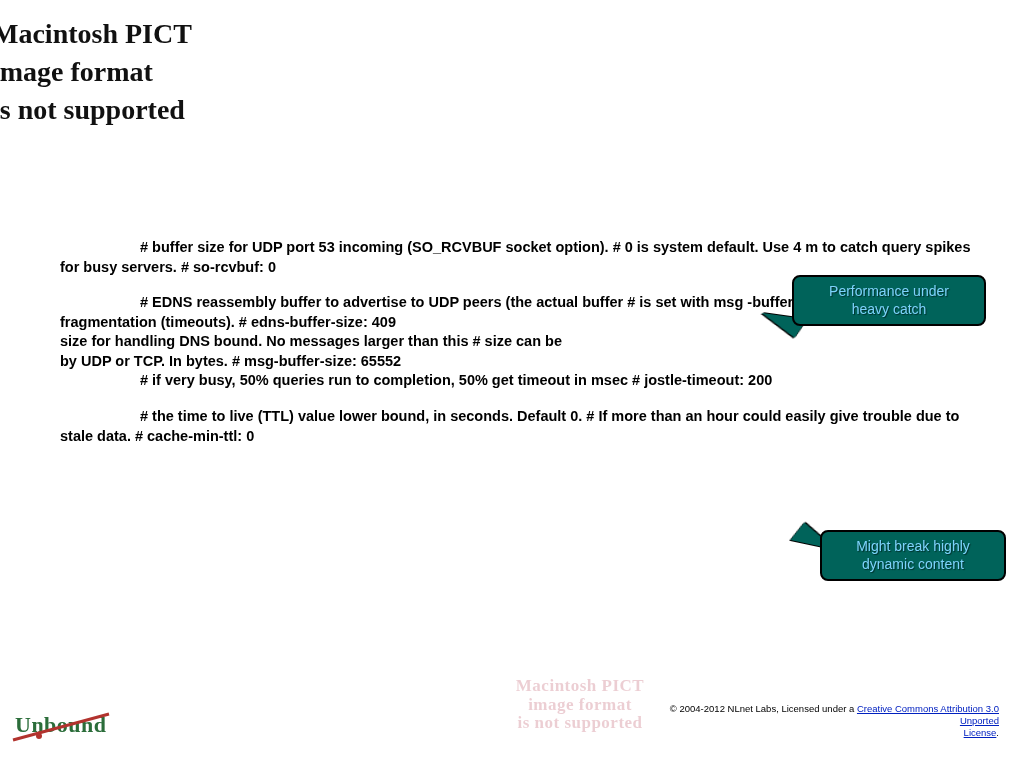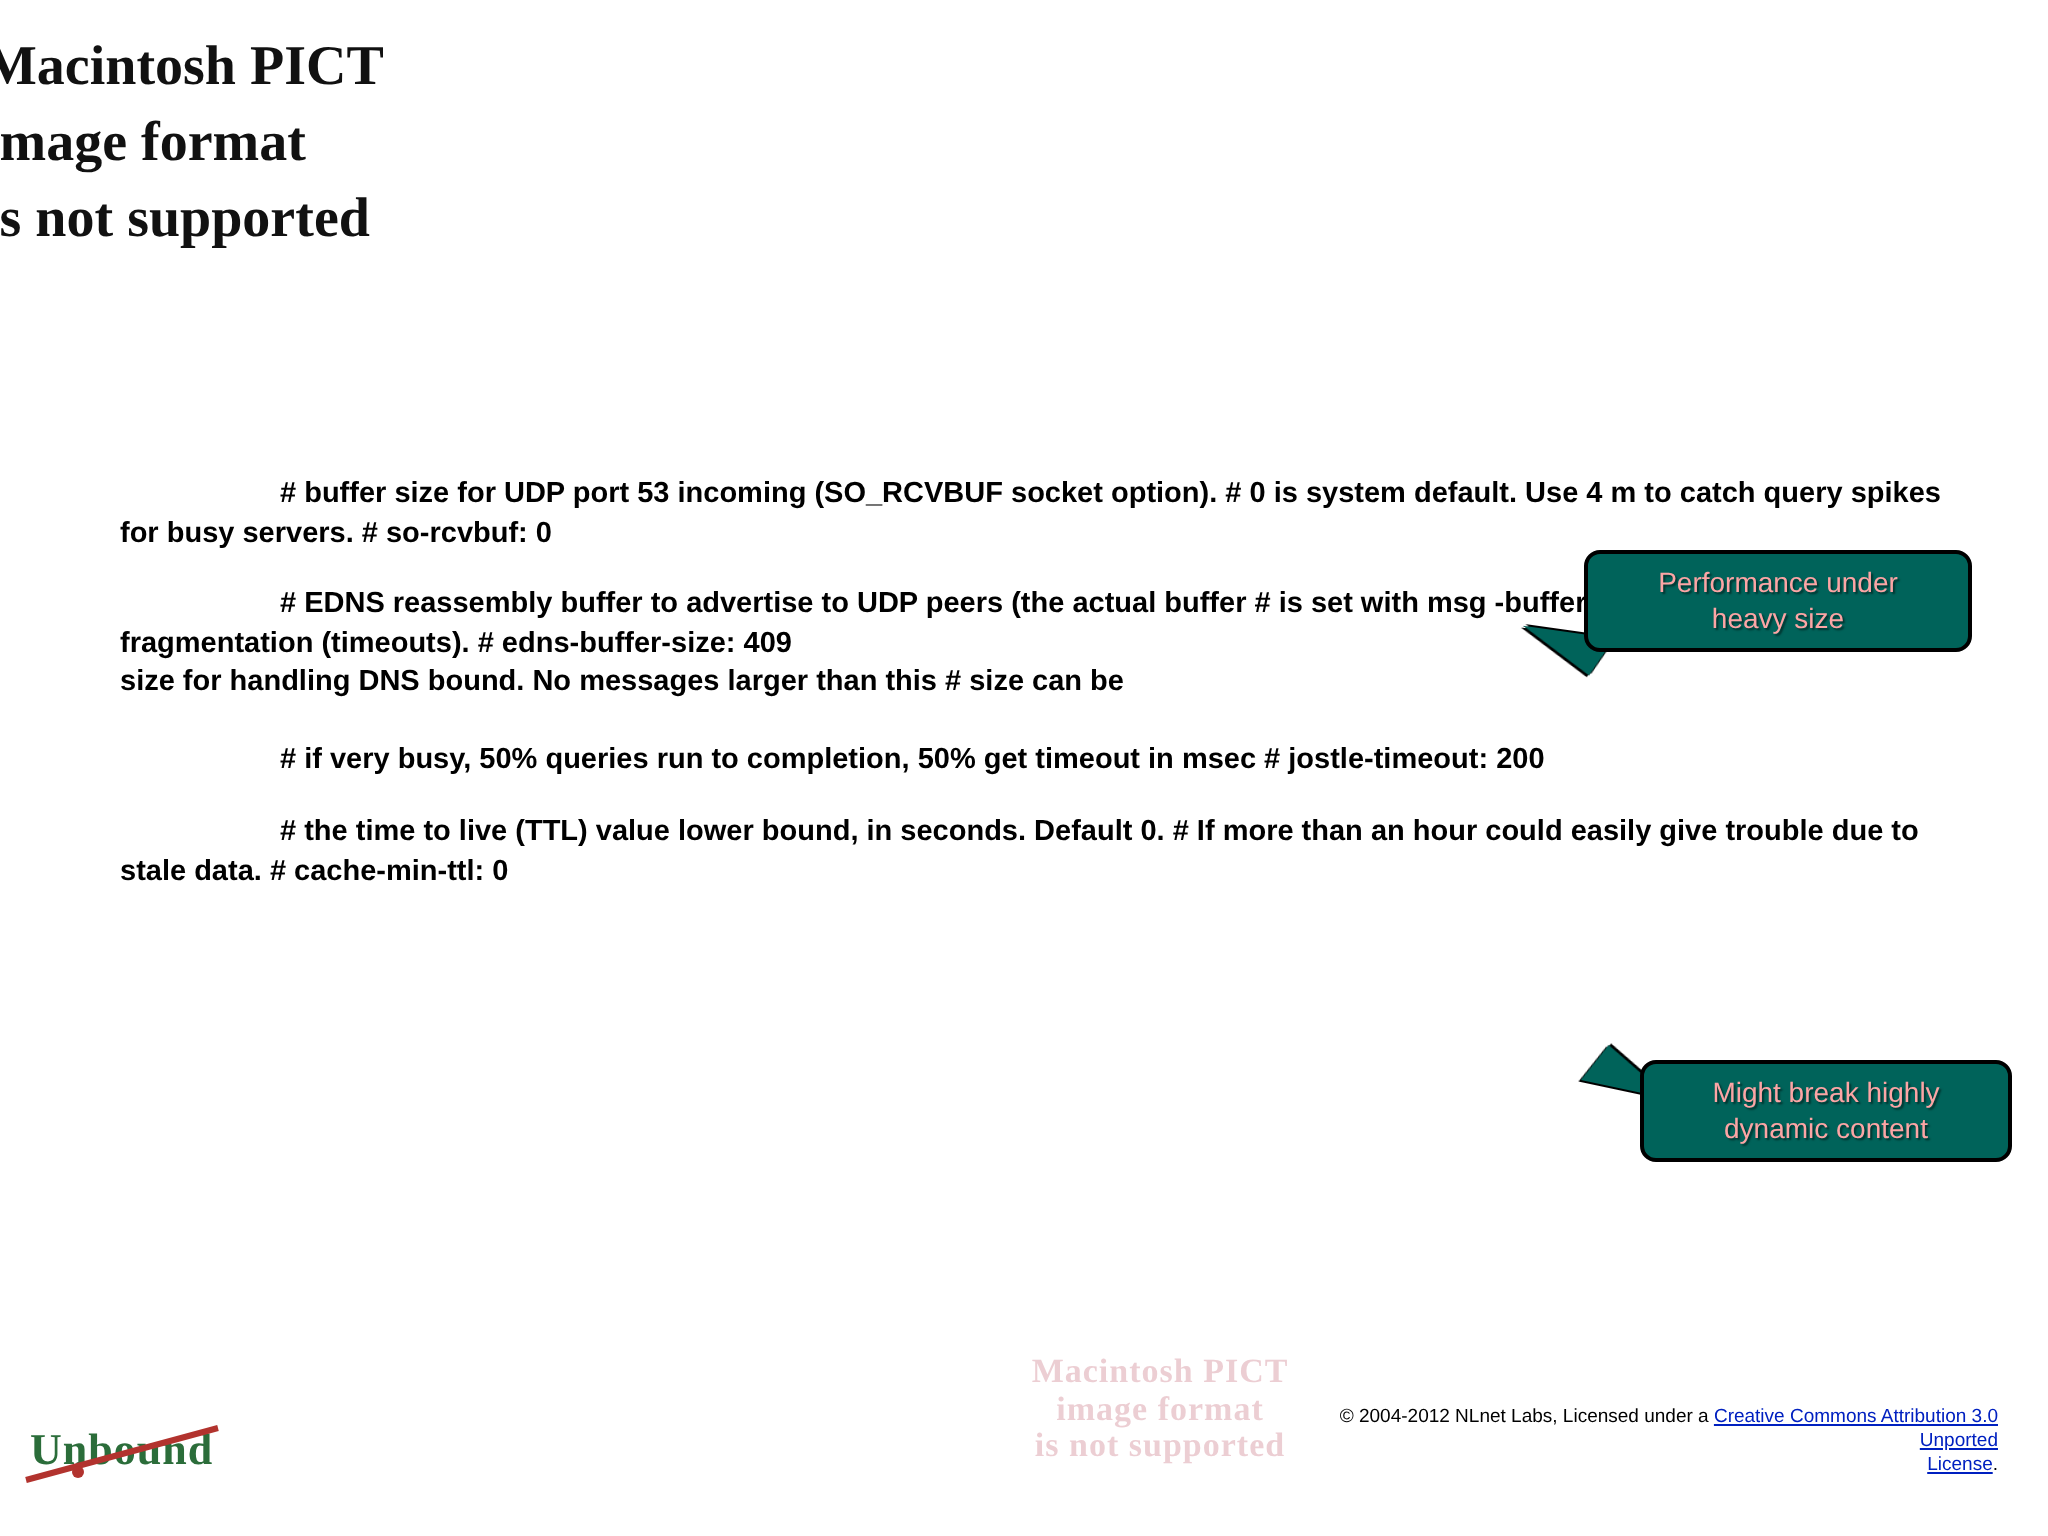--- a/index.html
+++ b/index.html
@@ -1,20 +1,20 @@
 <!DOCTYPE html>
 <html><head>
 <meta charset="utf-8">
 <style>
 html,body{margin:0;padding:0;width:1024px;height:768px;background:#fff;font-family:Arial,Helvetica,sans-serif;position:relative;overflow:hidden}
 .pict-header{position:absolute;top:15px;left:-8px;font-family:Georgia,'Times New Roman',serif;font-size:28px;font-weight:700;color:#111;line-height:1.35}
 .body-text{position:absolute;top:222px;left:60px;width:920px;font-size:14.5px;font-weight:700;color:#000;line-height:1.35}
 .body-text p{margin:16px 0 14px 0}
 .indent{display:inline-block;width:80px}
-.callout{position:absolute;background:#00635a;border:2px solid #000;border-radius:8px;color:#fca5a5;text-align:center;font-size:14px;line-height:1.25;padding:6px 10px;text-shadow:1px 1px 1px rgba(0,0,0,.5)}
+.callout{position:absolute;background:#00635a;border:2px solid #000;border-radius:8px;color:#7dd3fc;text-align:center;font-size:14px;line-height:1.25;padding:6px 10px;text-shadow:1px 1px 1px rgba(0,0,0,.5)}
 .callout.c1{top:275px;left:792px;width:170px}
 .callout.c2{top:530px;left:820px;width:162px}
 .callout-tail{position:absolute;width:0;height:0;border-left:36px solid transparent;border-right:10px solid transparent;border-top:20px solid #00635a;filter:drop-shadow(-1px 1px 0 #000) drop-shadow(1px -1px 0 #000)}
 .tail1{top:316px;left:760px;transform:rotate(8deg)}
 .tail2{top:525px;left:792px;transform:rotate(192deg)}
 .footer-logo{position:absolute;bottom:30px;left:15px}
 .footer-logo .u-text{font-family:Georgia,serif;font-size:22px;font-weight:700;letter-spacing:.5px}
 .footer-logo .u1{color:#2b6d3a}
 .footer-logo .u2{color:#2b6d3a}
 .footer-logo svg{position:absolute;top:-6px;left:-6px}
@@ -29,30 +29,30 @@
   <div>Macintosh PICT</div>
   <div>image format</div>
   <div>is not supported</div>
 </div>
 
 <div class="body-text">
   <p><span class="indent"></span><span># buffer size for UDP port 53 incoming (SO_RCVBUF socket option).            # 0 is system default.  Use 4 m to catch query spikes for busy servers. # so-rcvbuf: 0</span></p>
   <p>
     <span class="indent"></span><span># EDNS reassembly buffer to advertise to UDP peers (the actual buffer  # is set with msg -buffer-size). 1480 can solve fragmentation (timeouts).   # edns-buffer-size: 409</span><br>
     <span>size for handling DNS bound. No messages larger than this             # size can be</span><br>
-    <br>
+    <span>by UDP or TCP. In bytes.          # msg-buffer-size: 65552</span><br>
     <span class="indent"></span><span># if very busy, 50% queries run to completion, 50% get timeout in msec # jostle-timeout: 200</span>
   </p>
   <p><span class="indent"></span><span># the time to live (TTL) value lower bound, in seconds. Default 0.             # If more than an hour could easily give trouble due to stale data. # cache-min-ttl: 0</span></p>
 </div>
 
 <div class="callout-tail tail1"></div>
 <div class="callout c1">
   <span>Performance under</span><br>
-  <span>heavy size</span>
+  <span>heavy catch</span>
 </div>
 
 <div class="callout-tail tail2"></div>
 <div class="callout c2">
   <span>Might break highly</span><br>
   <span>dynamic content</span>
 </div>
 
 <div class="footer-logo">
   <svg width="110" height="40">

